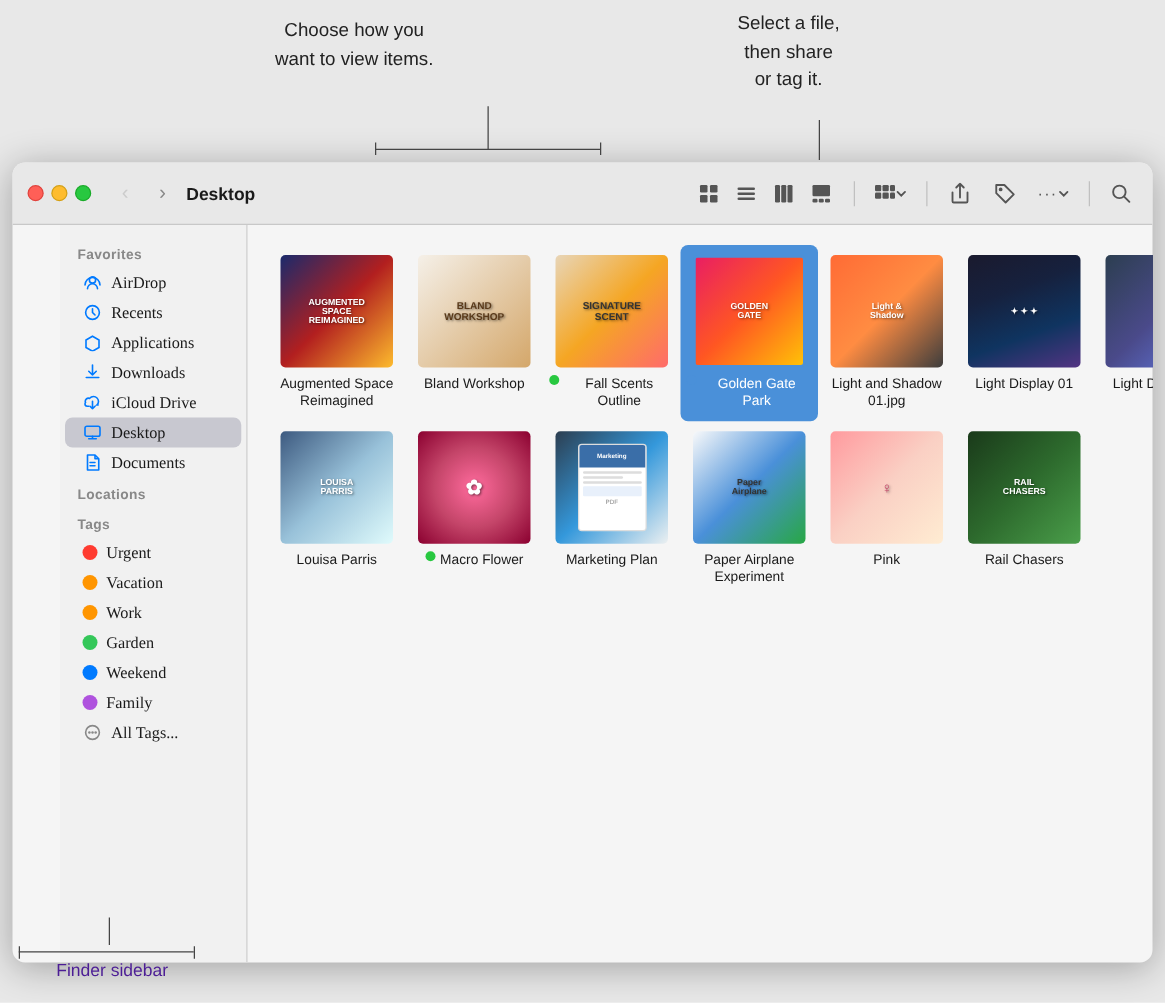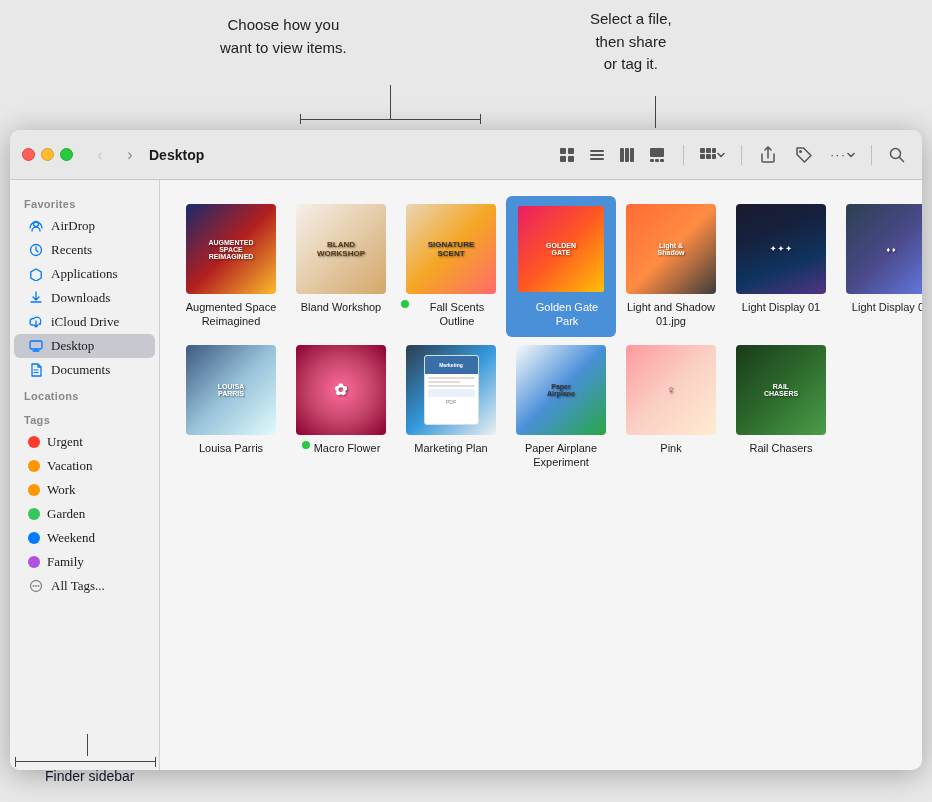--- a/index.html
+++ b/index.html
@@ -121,20 +121,21 @@
       justify-content: center;
       color: #555;
       font-size: 16px;
     }
 
     
     .main-content {
       display: flex;
       flex: 1;
       overflow: hidden;
+      margin-left: 38px;
     }
 
     
     .sidebar {
       width: 150px;
       background: rgba(240,240,240,0.95);
       border-right: 1px solid #d0d0d0;
       padding: 10px 0;
       overflow-y: auto;
       flex-shrink: 0;
@@ -292,21 +293,21 @@
   <div style="position:absolute;top:119px;left:300px;width:180px;height:1px;background:#444;"></div>
   <div style="position:absolute;top:114px;left:300px;width:1px;height:10px;background:#444;"></div>
   <div style="position:absolute;top:114px;left:480px;width:1px;height:10px;background:#444;"></div>
 
   <div style="position:absolute;top:8px;left:590px;font-size:15px;color:#222;text-align:center;line-height:1.5;white-space:pre-line;">Select a file,
 then share
 or tag it.</div>
 
   <div style="position:absolute;top:96px;left:655px;width:1px;height:32px;background:#444;"></div>
 
-  <div style="position:absolute;bottom:18px;left:45px;font-size:14px;color:#0f172a;">Finder sidebar</div>
+  <div style="position:absolute;bottom:18px;left:45px;font-size:14px;color:#4c1d95;">Finder sidebar</div>
   <div style="position:absolute;bottom:46px;left:87px;width:1px;height:22px;background:#444;"></div>
 
   <div style="position:absolute;bottom:40px;left:15px;width:140px;height:1px;background:#444;"></div>
   <div style="position:absolute;bottom:35px;left:15px;width:1px;height:10px;background:#444;"></div>
   <div style="position:absolute;bottom:35px;left:155px;width:1px;height:10px;background:#444;"></div>
 </div>
 
 <div class="finder-window">
 
   <div class="title-bar">

